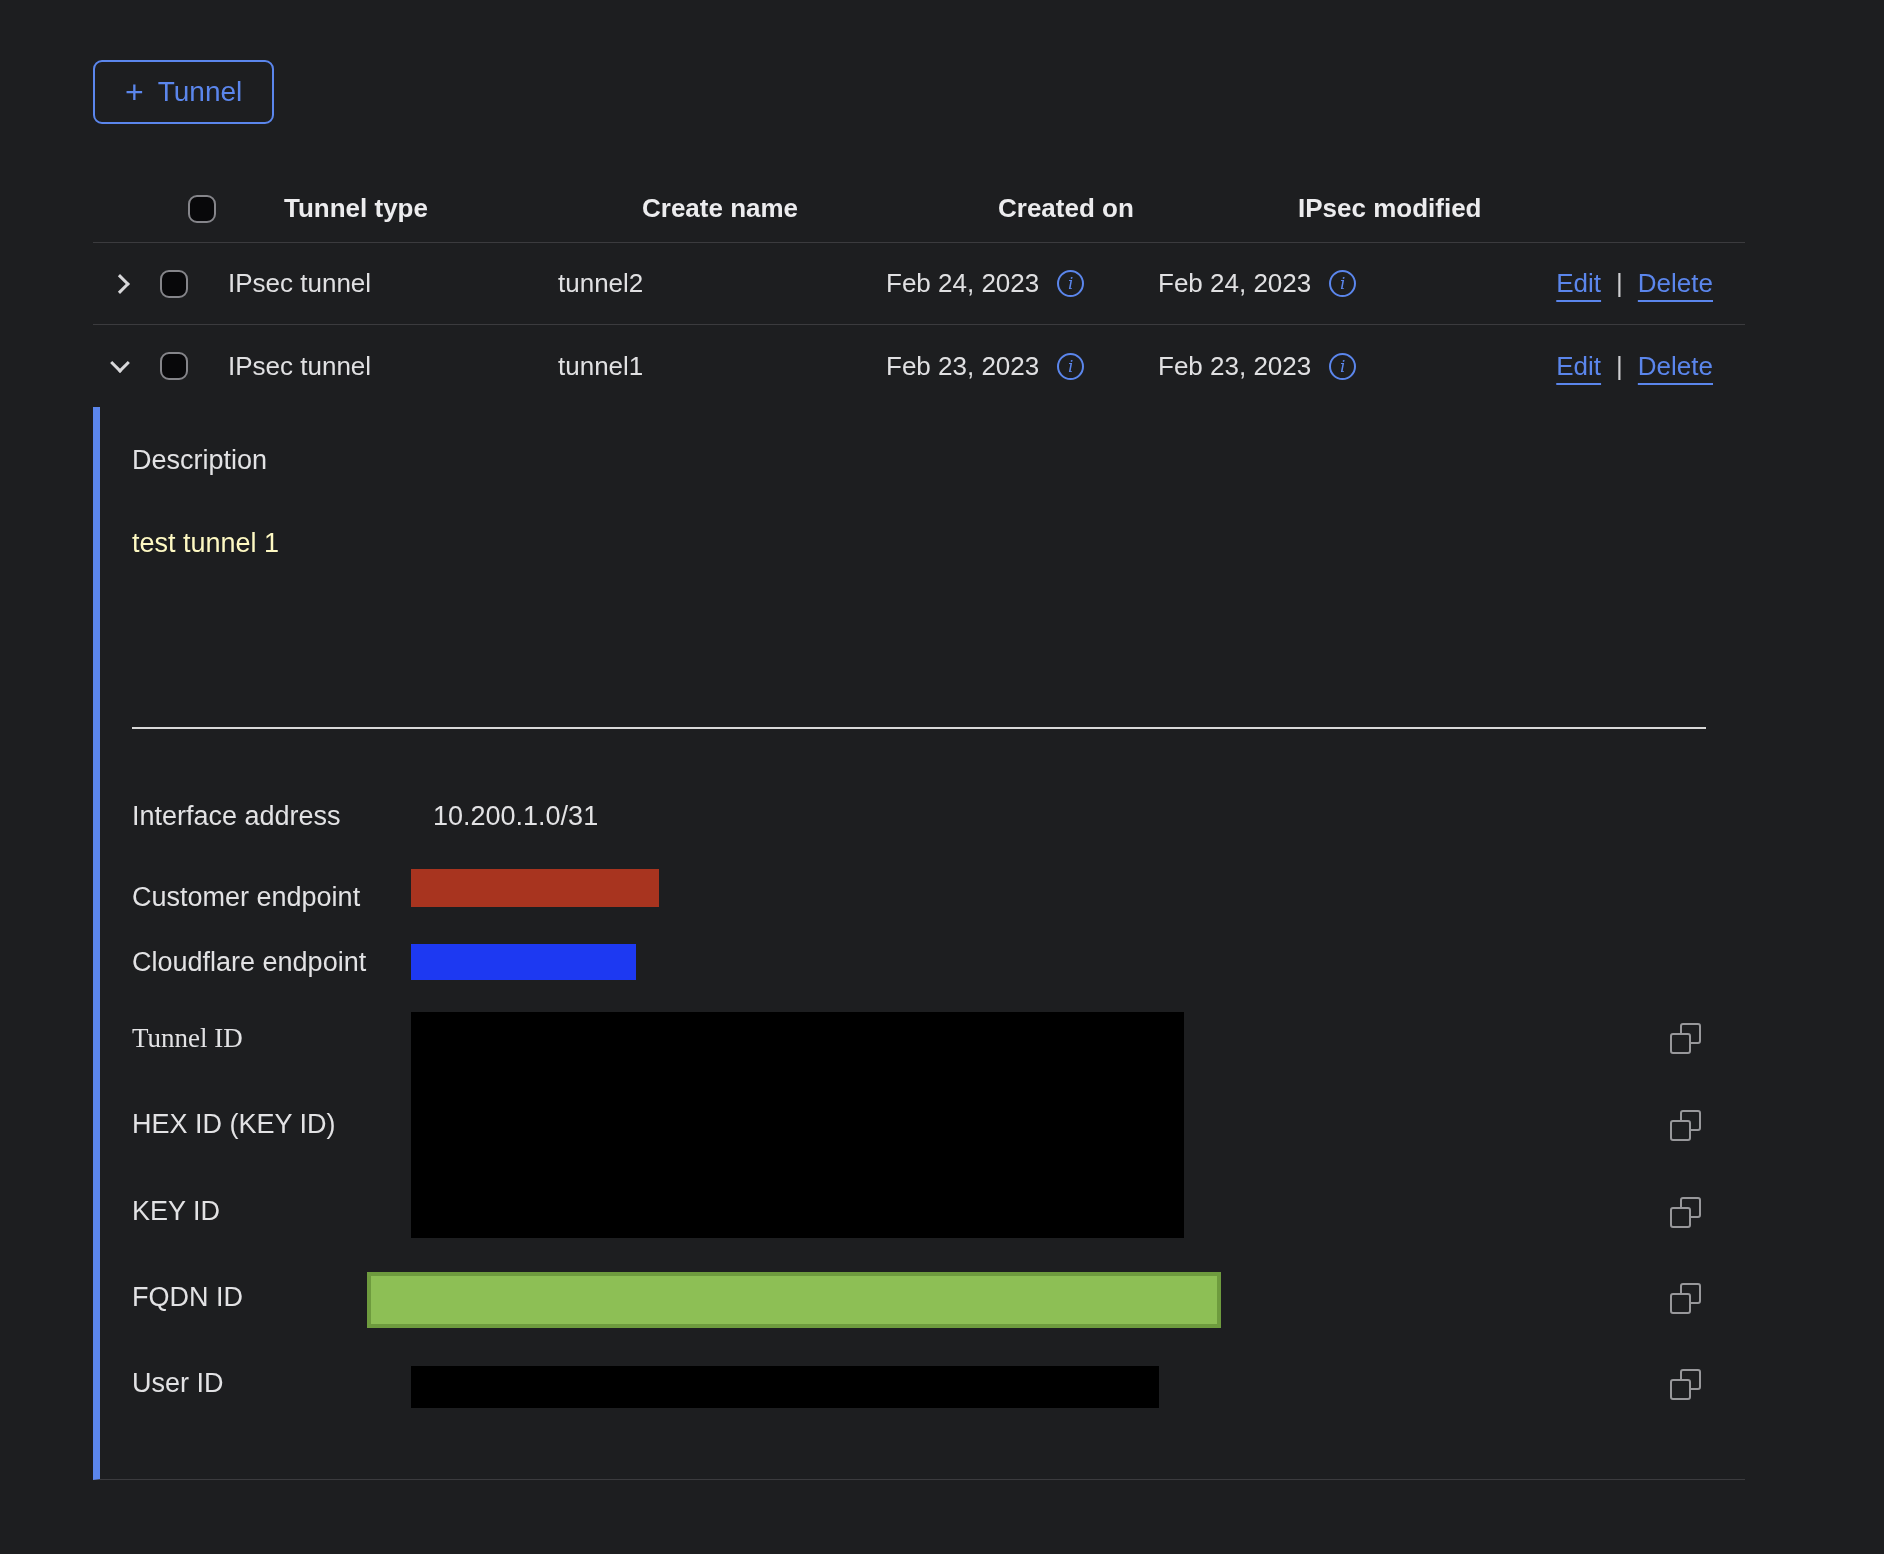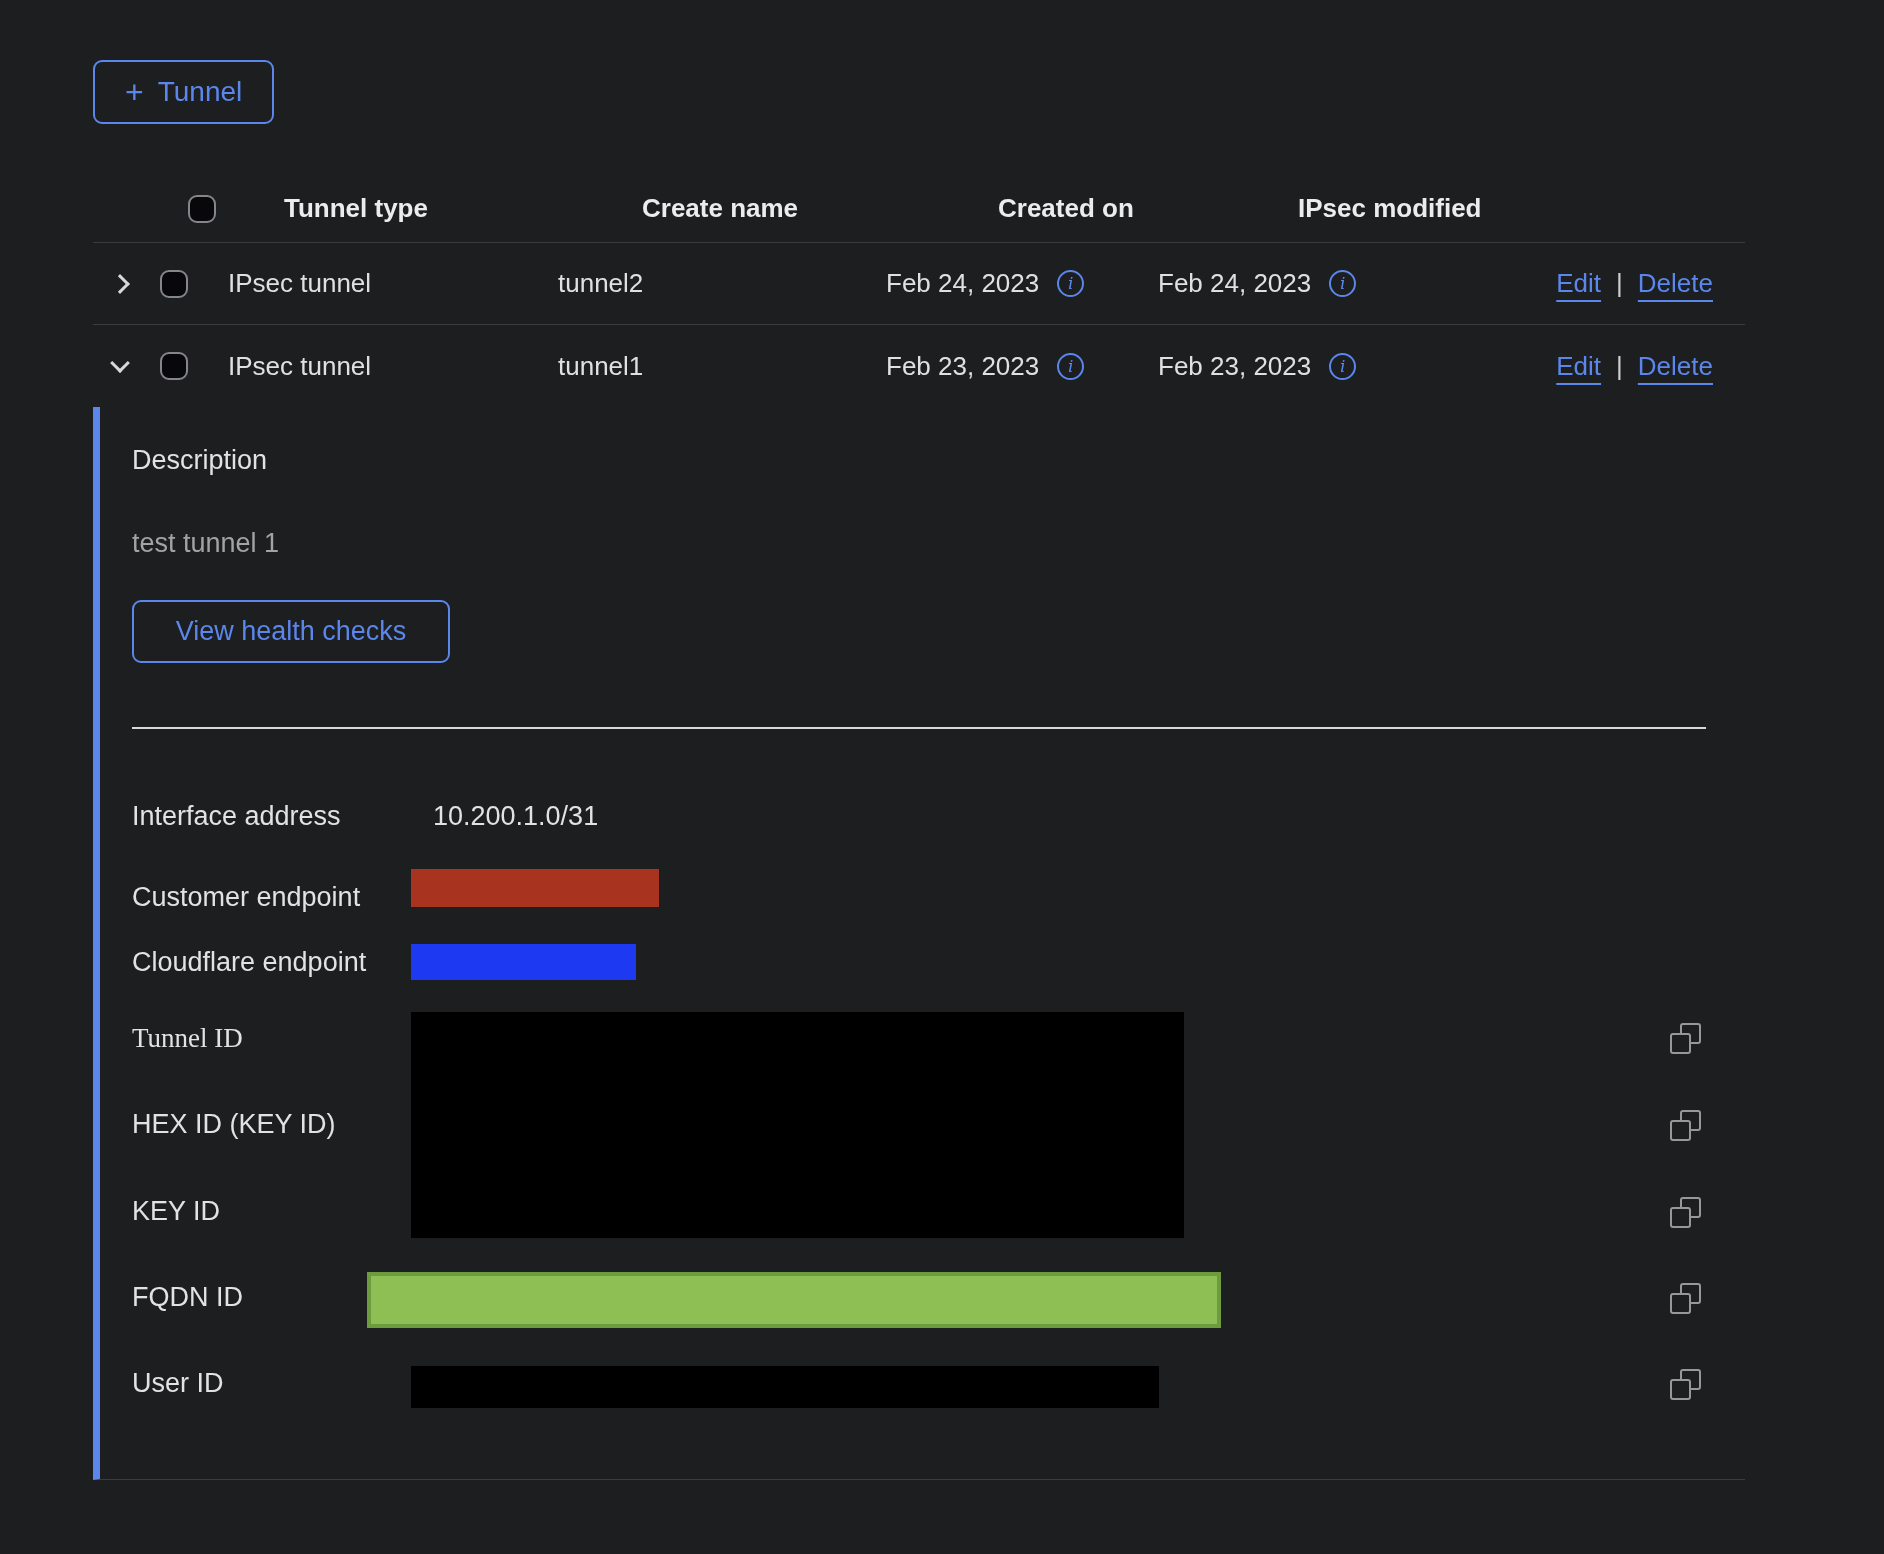--- a/index.html
+++ b/index.html
@@ -64,21 +64,21 @@
   }
   .link-sep { color:#cfcfd2; }
 
   
   .panel {
     position:absolute; left:93px; top:407px; width:1652px; height:1073px;
     border-left:7px solid #5b86ec; border-bottom:1px solid #3b3b3e;
   }
   .panel .abs { position:absolute;text-align:right; }
   .p-label { font-size:27px; color:#e2e2e4; line-height:34px; }
-  .p-muted { font-size:27px; color:#a3a3a3; line-height:34px; }
+  .p-muted { font-size:27px; color:#fef9c3; line-height:34px; }
 
   .health-btn {
     position:absolute; left:32px; top:193px; width:318px; height:63px;
     background:transparent; border:2px solid #5b86ec; border-radius:9px;
     color:#5b86ec; font-size:27px; cursor:pointer;
     font-family:"Liberation Sans", sans-serif;
   }
   .p-divider {
     position:absolute; left:32px; top:320px; width:1574px; height:2px;
     background:#d8d8d8;
@@ -159,21 +159,20 @@
       </span>
     </div>
   </div>
 
   <div class="panel">
 
     <div class="abs p-label" style="left:32px; top:36px;">Description</div>
 
     <div class="abs p-muted" style="left:32px; top:119px;">test tunnel 1</div>
 
-    <button class="health-btn">View health checks</button>
 
     <div class="p-divider"></div>
 
     <div class="abs p-label" style="left:32px; top:392px;">Interface address</div>
     <div class="abs p-label" style="left:333px; top:392px;">10.200.1.0/31</div>
 
     <div class="abs p-label" style="left:32px; top:465px;margin-top:8px;">Customer endpoint</div>
     <div class="redact" style="left: 311px; top: 462px; width: 248px; height: 38px; background-color: rgb(168, 52, 31);"></div>
 
     <div class="abs p-label" style="left:32px; top:538px;">Cloudflare endpoint</div>

